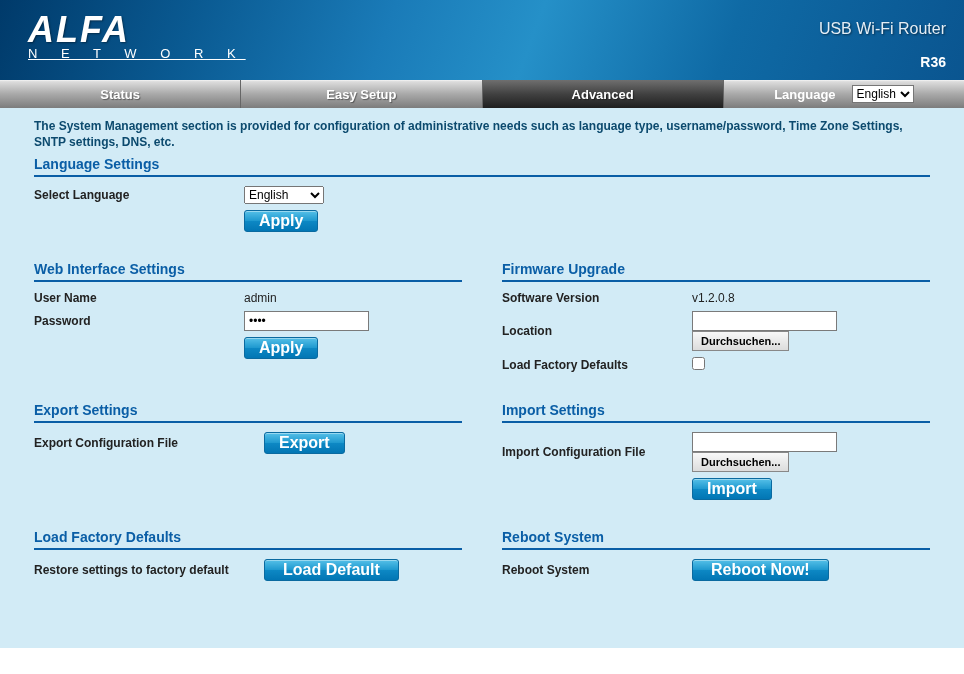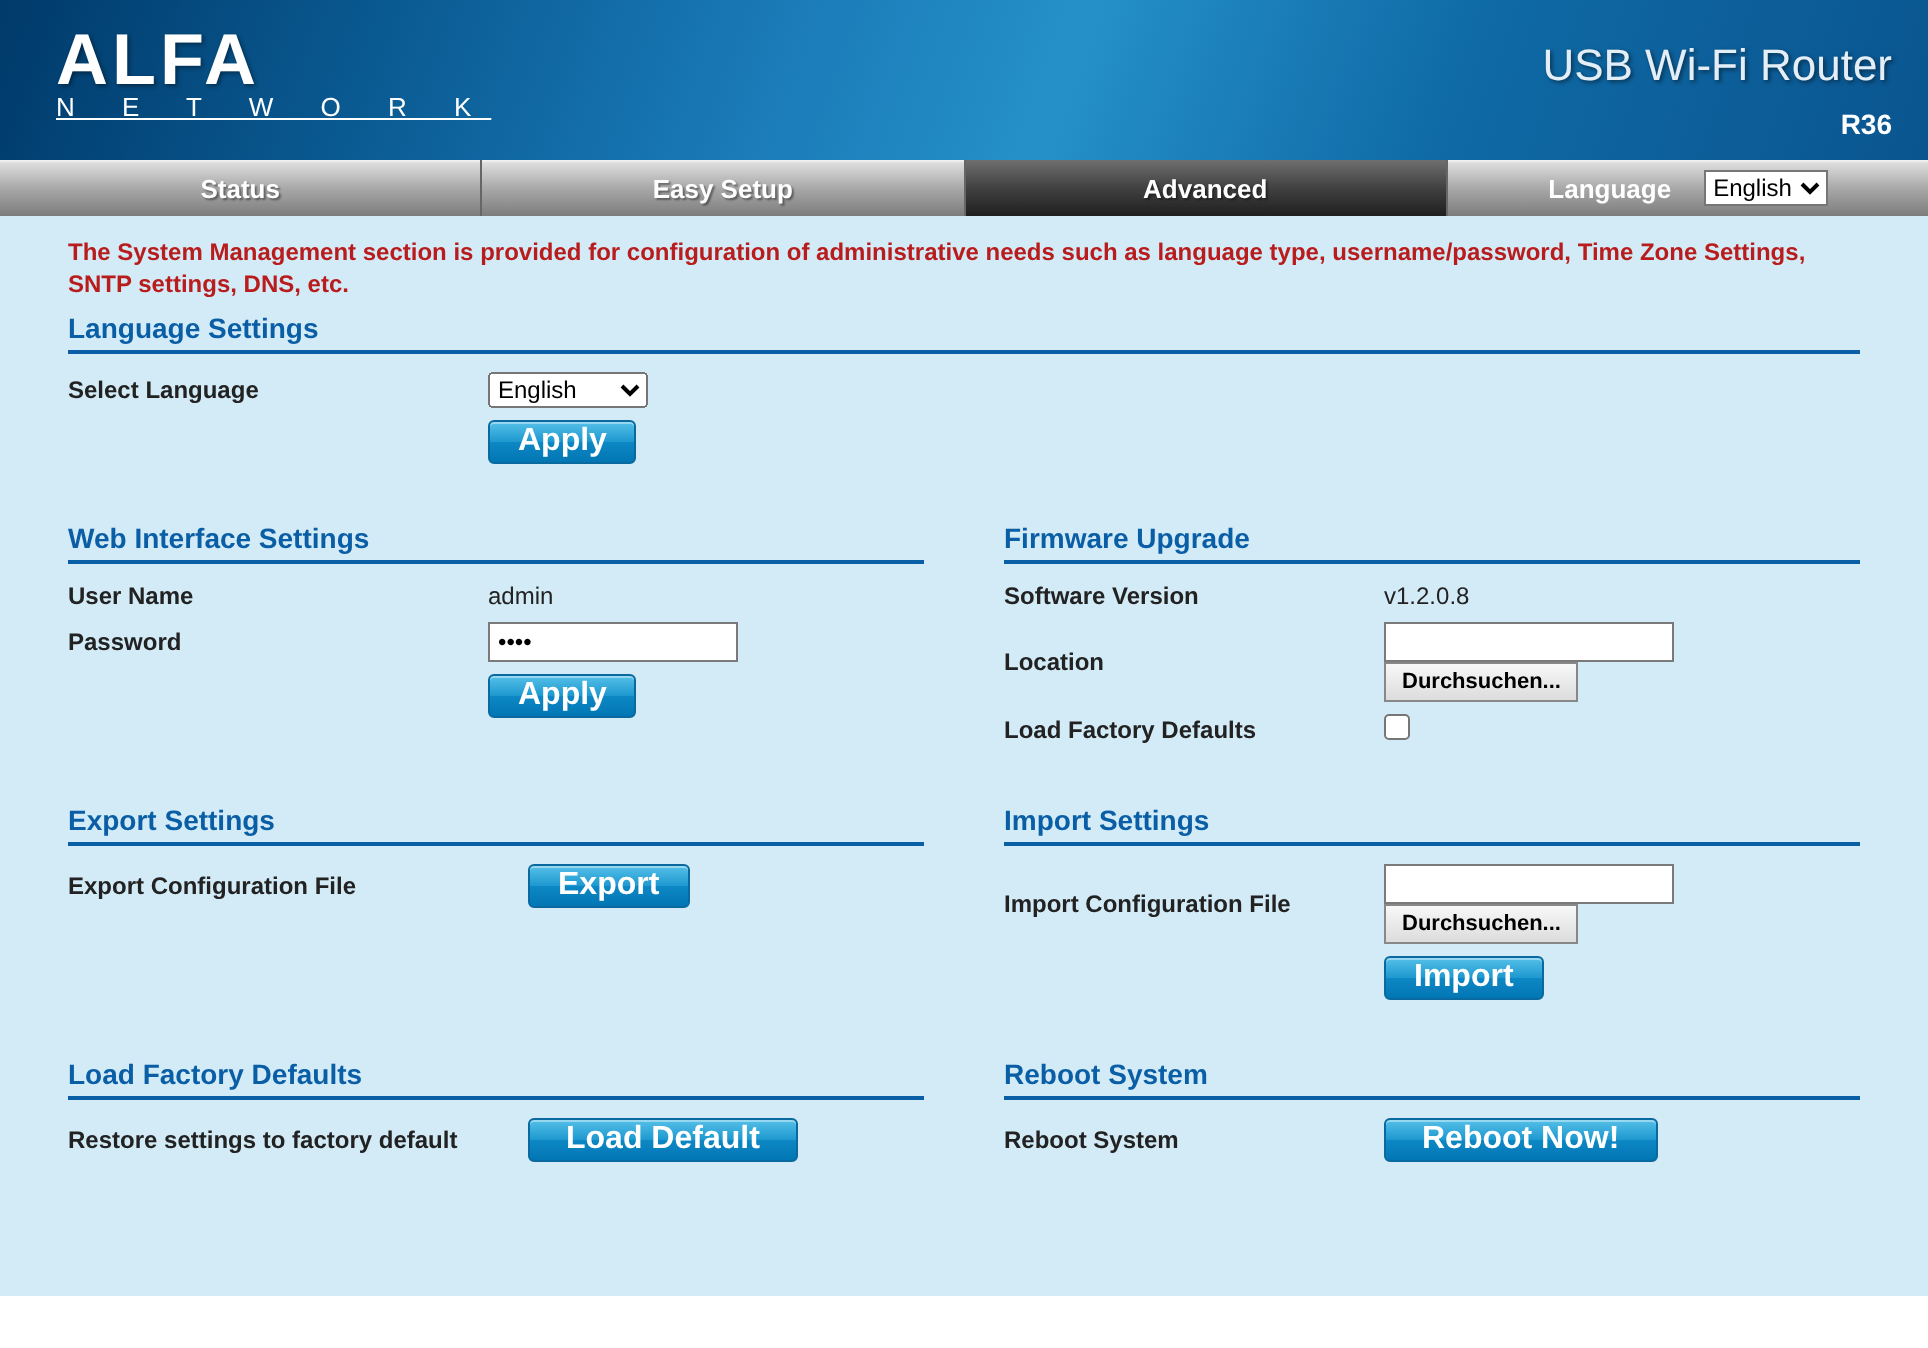--- a/index.html
+++ b/index.html
@@ -17,35 +17,36 @@
   color: #fff;
 }
 .logo {
   position: absolute;
   left: 28px;
   top: 12px;
 }
 .logo-top {
   font-size: 36px;
   font-weight: 700;
+  font-style: italic;
   letter-spacing: 2px;
   line-height: 1;
   text-shadow: 1px 1px 2px rgba(0,0,0,.4);
 }
 .logo-bottom {
   font-size: 13px;
   letter-spacing: 10px;
   margin-top: -2px;
   text-decoration: underline;
 }
 .header-title {
   position: absolute;
   right: 18px;
   top: 20px;
-  font-size: 22px;
+  font-size: 16px;
   color: #e4eef6;
   text-shadow: 1px 1px 2px rgba(0,0,0,.5);
 }
 .header-model {
   position: absolute;
   right: 18px;
   top: 54px;
   font-size: 14px;
   font-weight: 700;
 }
@@ -83,21 +84,21 @@
   font-size: 12px;
   background: #fff;
 }
 .content {
   background: #d2ebf6;
   padding: 10px 34px 40px 34px;
   min-height: 540px;
 }
 .desc {
   font-weight: 700;
-  color: #b91c1c;
+  color: #0c4a6e;
   font-size: 12px;
   line-height: 1.35;
   margin-bottom: 4px;
 }
 .section-title {
   color: #0a5ea6;
   font-weight: 700;
   font-size: 14px;
   border-bottom: 2px solid #0a5ea6;
   padding-bottom: 3px;

